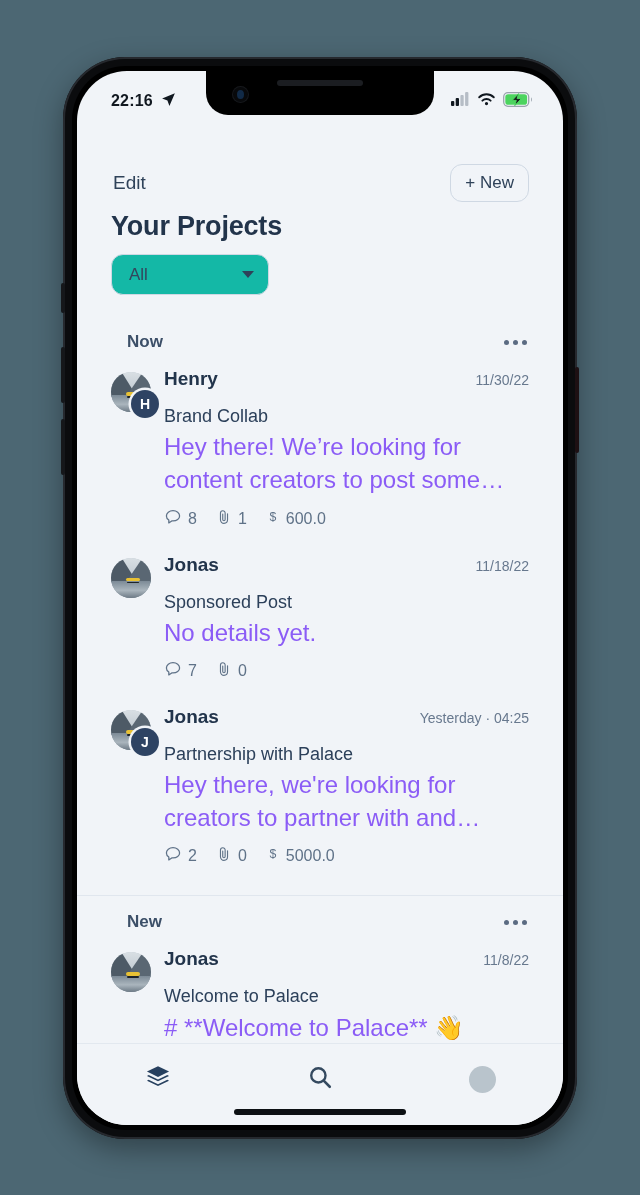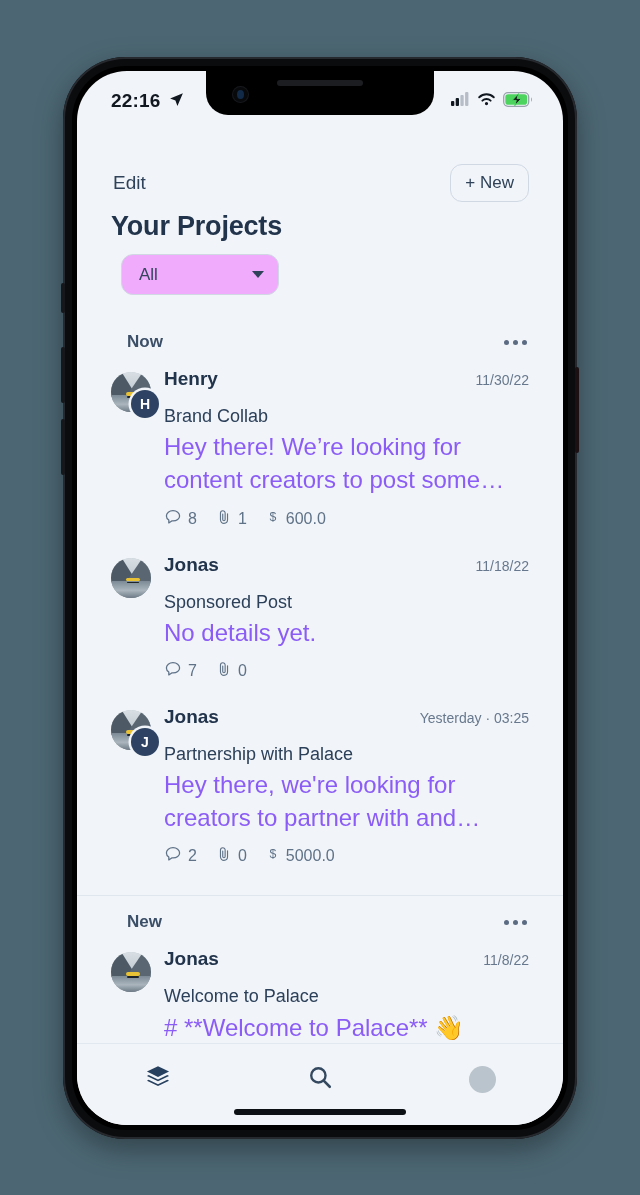--- a/index.html
+++ b/index.html
@@ -65,21 +65,21 @@
 
   
   #status-bar{
     position:absolute; top:0; left:0; right:0; height:52px;
     display:flex; align-items:center; justify-content:space-between;
     padding:8px 30px 0 34px;
     z-index:30;
   }
   #status-left{ display:flex; align-items:center; gap:7px; }
   #status-time{
-    font-size:19px; font-weight:bold; color:#111820;
+    font-size:16px; font-weight:bold; color:#111820;
     letter-spacing:.2px;
   }
   #status-right{ display:flex; align-items:center; gap:7px; }
 
   
   #nav-row{
     position:absolute; top:88px; left:0; right:0; height:48px;
     display:flex; align-items:center; justify-content:space-between;
     padding:0 34px;
   }
@@ -97,24 +97,24 @@
     display:flex; align-items:center; gap:5px;
   }
 
   
   #page-title{
     position:absolute; top:140px; left:34px;
     font-size:27px; font-weight:bold; color:#22344b;
     letter-spacing:-.2px;
   }
   #filter-select{
-    position:absolute; top:183px; left:44px;
+    position:absolute; top:183px; left:34px;
     width:158px; height:41px;
     border:1.4px solid #cfd8e3; border-radius:12px;
-    background:#f0abfc;
+    background:#14b8a6;
     display:flex; align-items:center; justify-content:space-between;
     padding:0 14px 0 17px;
     cursor:pointer;
   }
   #filter-label{ font-size:17px; color:#33465d; }
   .caret{
     width:0; height:0;
     border-left:6px solid transparent; border-right:6px solid transparent;
     border-top:7px solid #2f4259;
   }
@@ -364,21 +364,21 @@
                   <span class="mtn-l"></span>
                   <span class="mtn-r"></span>
                   <span class="water"></span>
                   <span class="boat"></span>
                 </div>
                 <span class="badge">J</span>
               </div>
               <div class="row-body">
                 <div class="row-top">
                   <span class="row-name">Jonas</span>
-                  <span class="row-date">Yesterday · 03:25</span>
+                  <span class="row-date">Yesterday · 04:25</span>
                 </div>
                 <div class="row-subject">Partnership with Palace</div>
                 <div class="row-preview">Hey there, we're looking for creators to partner with and create some content for u…</div>
                 <div class="row-meta">
                   <span class="meta-item">
                     <span><svg width="18" height="18" viewBox="0 0 24 24">
                         <path d="M12 3.6c-5 0-8.8 3-8.8 6.9 0 2.2 1.2 4.1 3.2 5.4v4l3.9-2.7c.6.1 1.1.1 1.7.1 5 0 8.8-3 8.8-6.8S17 3.6 12 3.6z" fill="none" stroke="#5f7288" stroke-width="1.7" stroke-linejoin="round"></path>
                       </svg></span>
                     <span>2</span>
                   </span>

